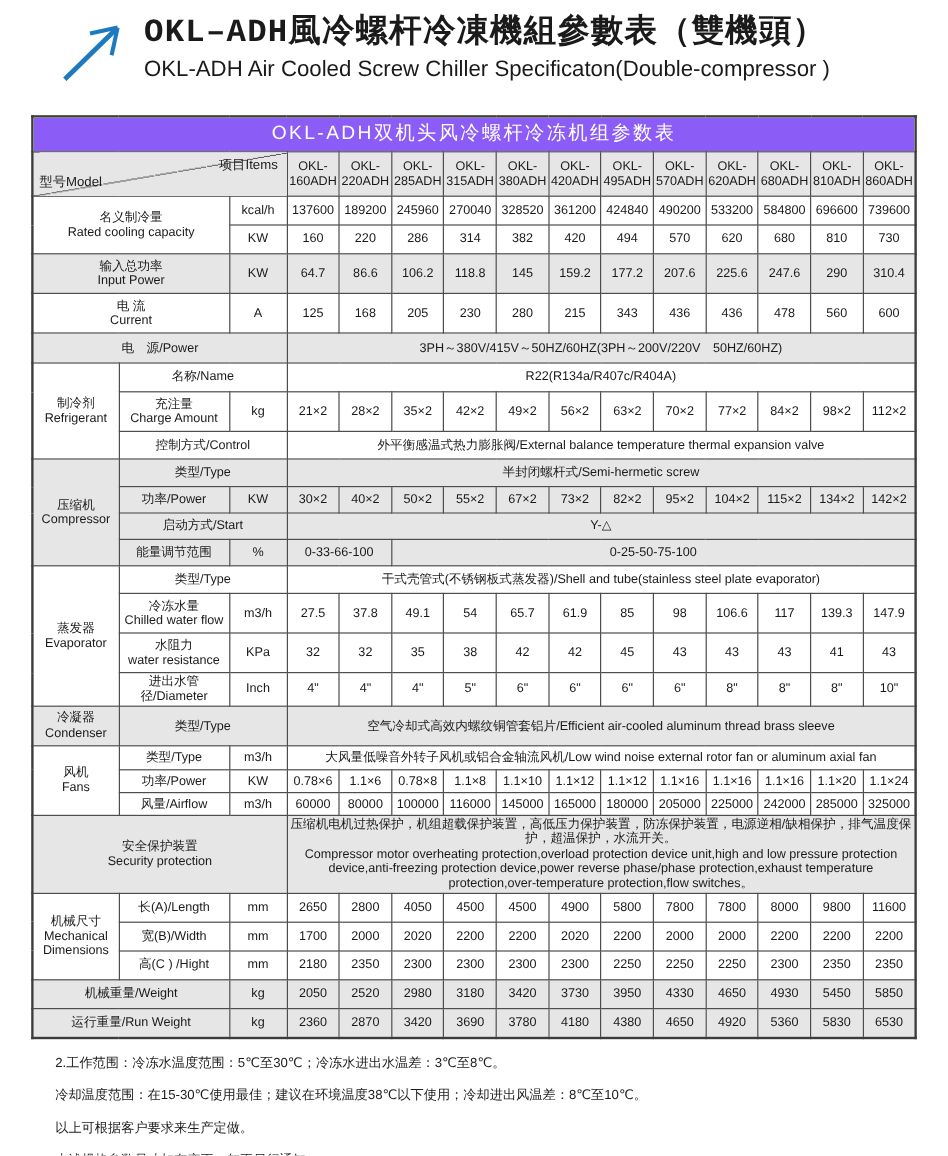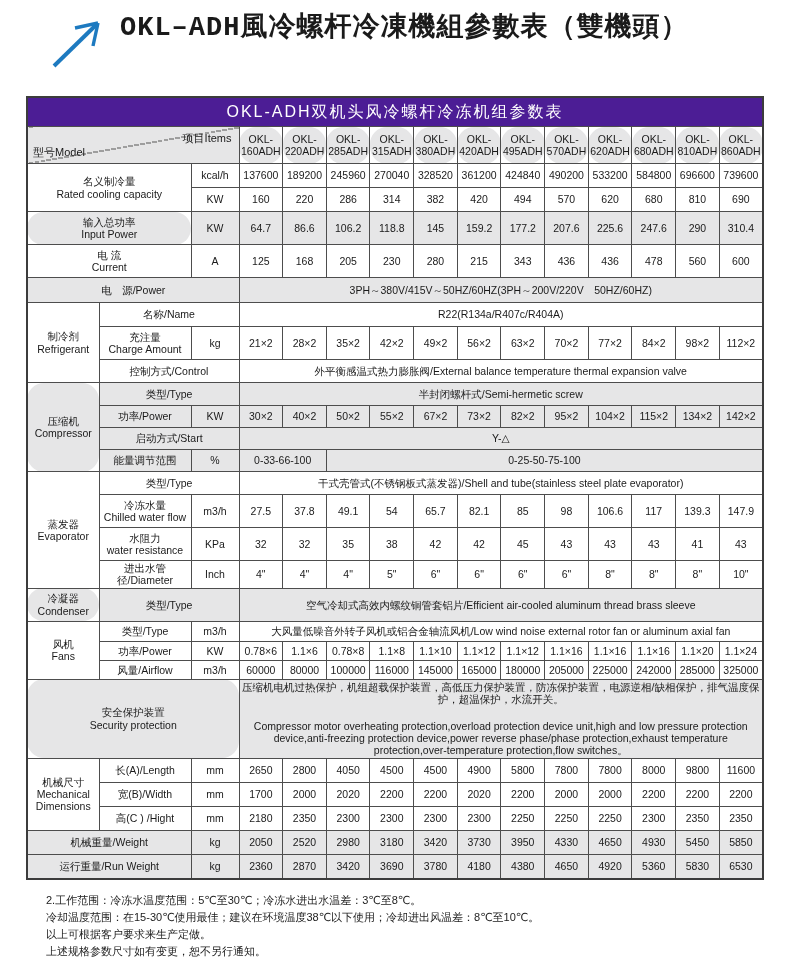--- a/index.html
+++ b/index.html
@@ -19,56 +19,57 @@
     width:738px;margin:12px 0 0 26px;
     border:2px solid #3c3c3c;
   }
   table.spec td{
     border:1px solid #4d4d4d;
     font-size:10.5px;text-align:center;vertical-align:middle;
     padding:1px 1px;line-height:1.18;overflow:hidden;background:#ffffff;
   }
   tr.gray td{background:#e6e6e7;}
   tr.caption td{
-    background:#4c1d95;color:#ffffff;font-size:16px;letter-spacing:2px;
+    background:#8b5cf6;color:#ffffff;font-size:16px;letter-spacing:2px;
     border-left:none;border-right:none;
   }
-  .pre{white-space:pre-line;border-radius:17px;}
+  .pre{white-space:pre-line;}
   
   .h16 td{height:16px;} .h17 td{height:17px;} .h19 td{height:19px;}
   .h20 td{height:20px;margin-left:40px;} .h21 td{height:21px;} .h22 td{height:22px;}
   .h26 td{height:26px;} .h30 td{height:30px;} .h34 td{height:34px;}
   
   td.corner{
     position:relative;padding:0;
     background-image:linear-gradient(to bottom right,
       transparent 49.5%, #555 49.5%, #555 50.6%, transparent 50.6%) !important;
     background-color:#e6e6e7 !important;
   }
   .cr-model{position:absolute;left:5px;bottom:4px;font-size:11px;}
   .cr-items{position:absolute;right:7px;top:5px;font-size:11px;}
   
   td.sec{text-align:left;padding:3px 6px 4px 6px;font-size:10.3px;line-height:1.35;}
-  .sec-cn{margin-bottom:14px;}
+  .sec-cn{margin-bottom:0;}
   
   .notes{margin:12px 0 0 27px;font-size:11px;line-height:1.55;color:#1c1c1c;}
-  .ind{padding-left:19px;}
+  .ind{padding-left:19px;margin-top:10px;}
 </style>
 </head>
 <body>
 
 <div class="page-header">
   <span class="logo">
     <svg width="66" height="58" viewBox="0 0 66 58">
       <path d="M10 54 L52 13" stroke="#1d7ac0" stroke-width="4" fill="none"></path>
       <path d="M54 11 L31 16" stroke="#1d7ac0" stroke-width="3.4" fill="none"></path>
       <path d="M54 11 L49 34" stroke="#1d7ac0" stroke-width="3.4" fill="none"></path>
     </svg>
   </span>
   <div class="title-cn">OKL–ADH風冷螺杆冷凍機組參數表（雙機頭）</div>
+  <div class="title-en">OKL-ADH Air Cooled Screw Chiller Specificaton(Double-compressor )</div>
 </div>
 
 <table class="spec">
   <colgroup>
     <col style="width:72px">
       <col style="width:92px">
       <col style="width:48px">
     <col>
       <col>
       <col>
@@ -142,21 +143,21 @@
         <td class="">220</td>
         <td class="">286</td>
         <td class="">314</td>
         <td class="">382</td>
         <td class="">420</td>
         <td class="">494</td>
         <td class="">570</td>
         <td class="">620</td>
         <td class="">680</td>
         <td class="">810</td>
-        <td class="">690</td>
+        <td class="">730</td>
     </tr>
 
     <tr class="gray h30">
       <td colspan="2" class="pre">输入总功率
 Input Power</td>
       <td>KW</td>
       <td class="">64.7</td>
         <td class="">86.6</td>
         <td class="">106.2</td>
         <td class="">118.8</td>
@@ -262,21 +263,21 @@
     </tr>
     <tr class="h30">
       <td class="pre">冷冻水量
 Chilled water flow</td>
       <td>m3/h</td>
       <td class="">27.5</td>
         <td class="">37.8</td>
         <td class="">49.1</td>
         <td class="">54</td>
         <td class="">65.7</td>
-        <td class="">82.1</td>
+        <td class="">61.9</td>
         <td class="">85</td>
         <td class="">98</td>
         <td class="">106.6</td>
         <td class="">117</td>
         <td class="">139.3</td>
         <td class="">147.9</td>
     </tr>
     <tr class="h30">
       <td class="pre">水阻力
 water resistance</td>

